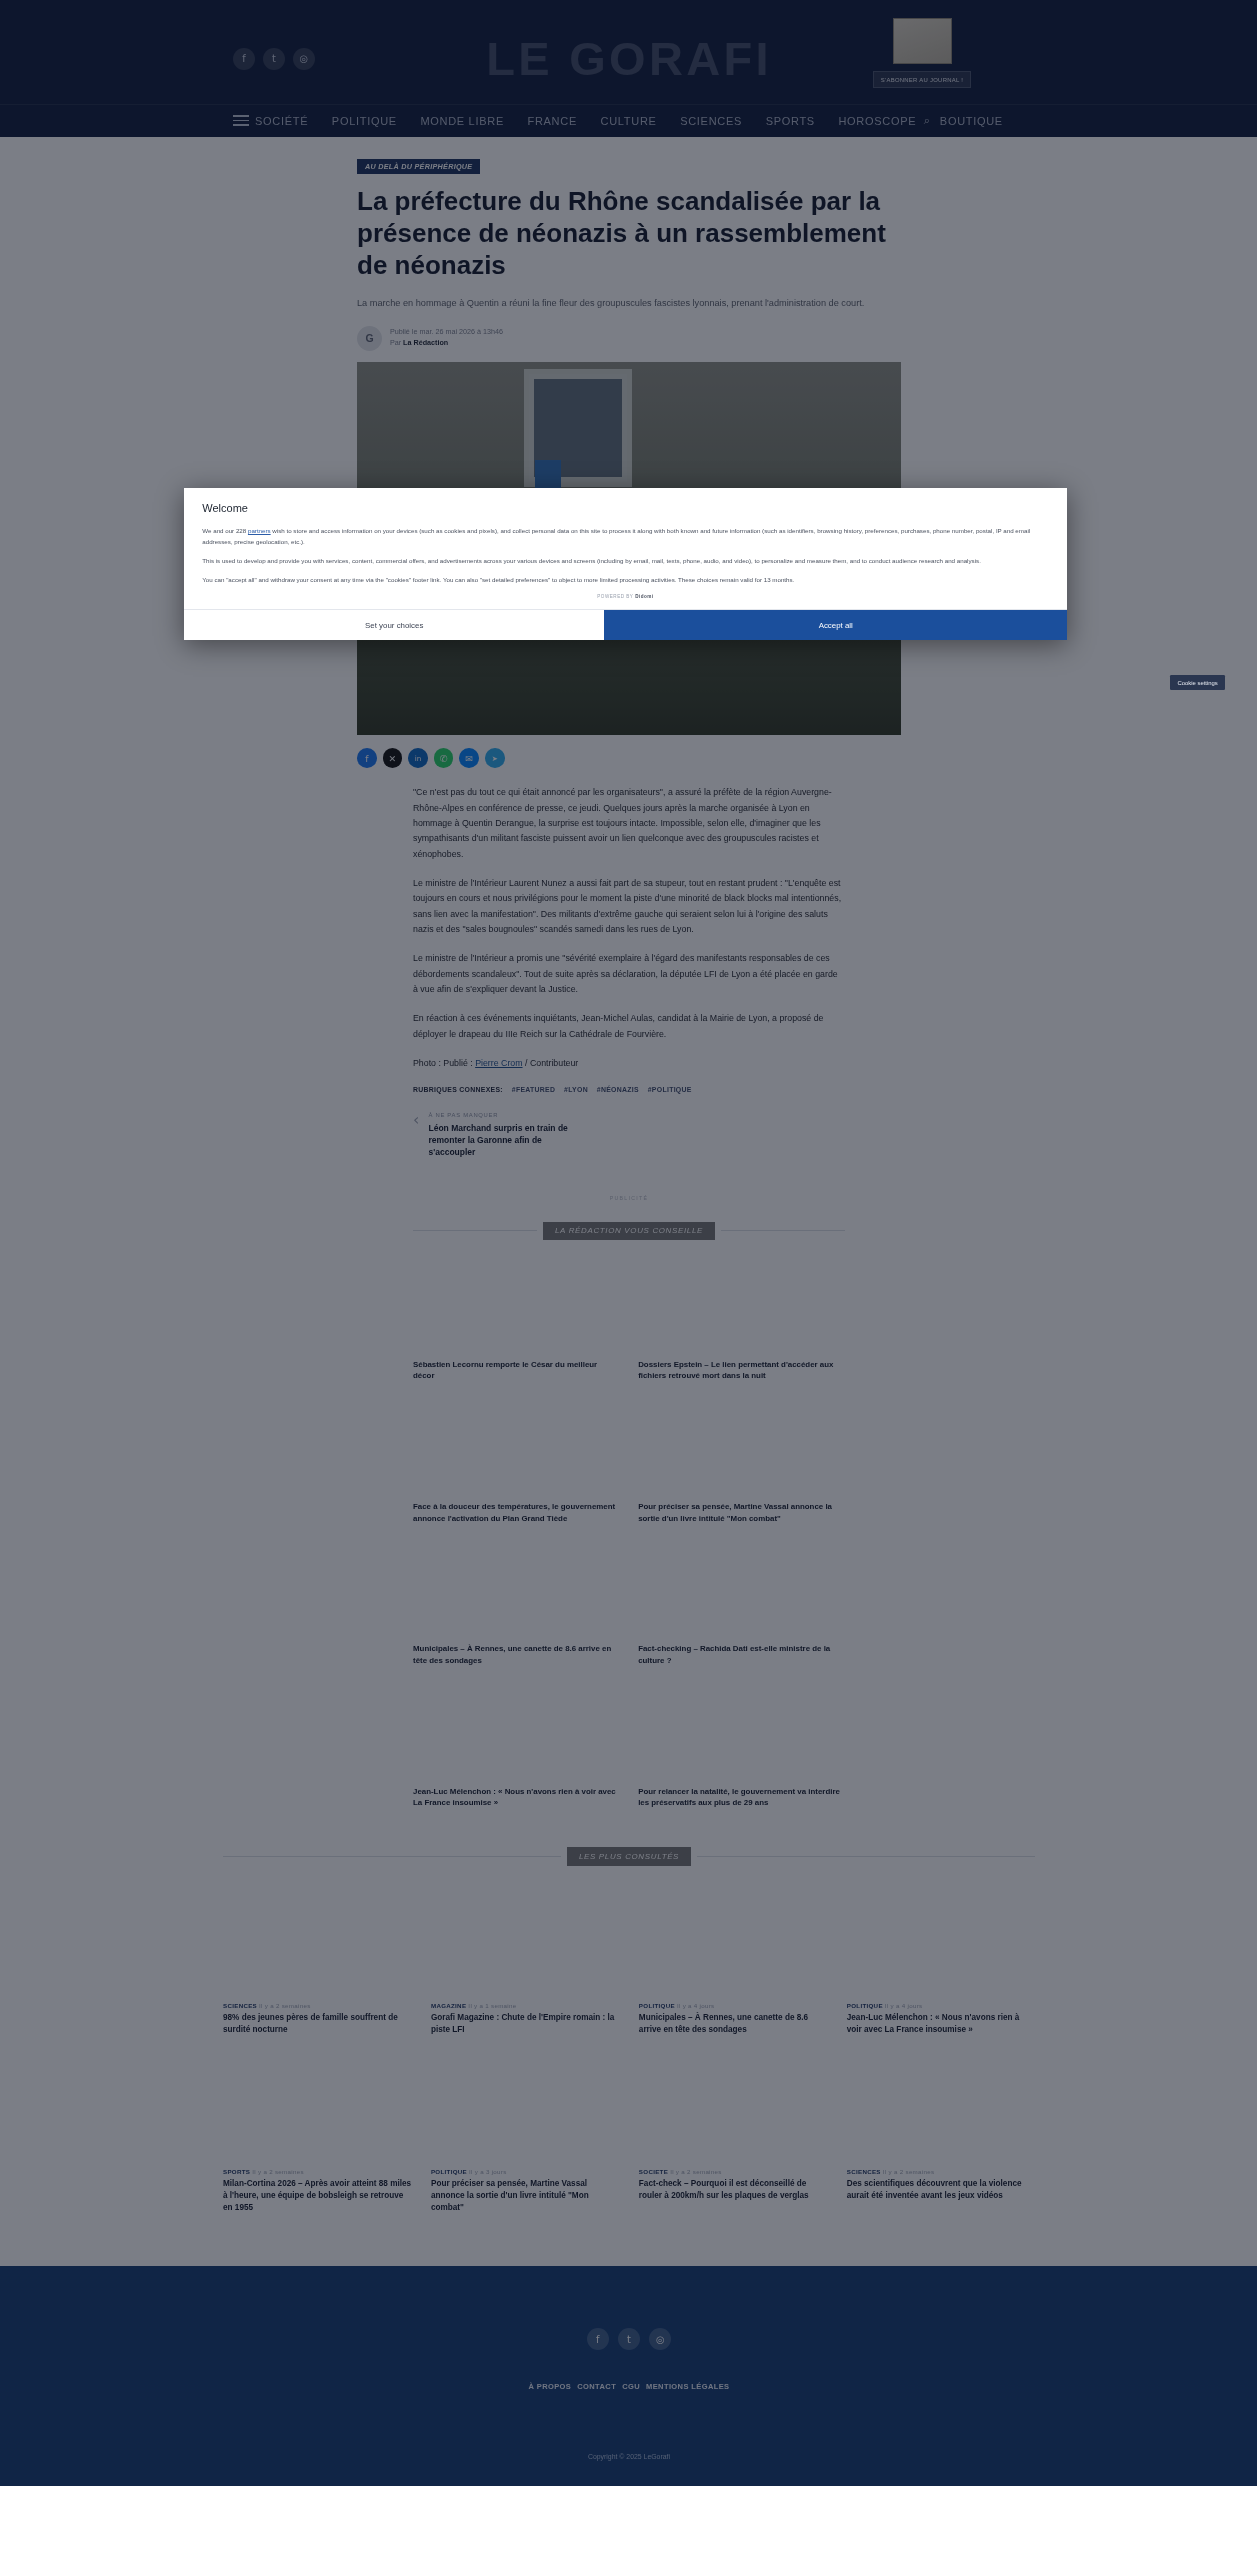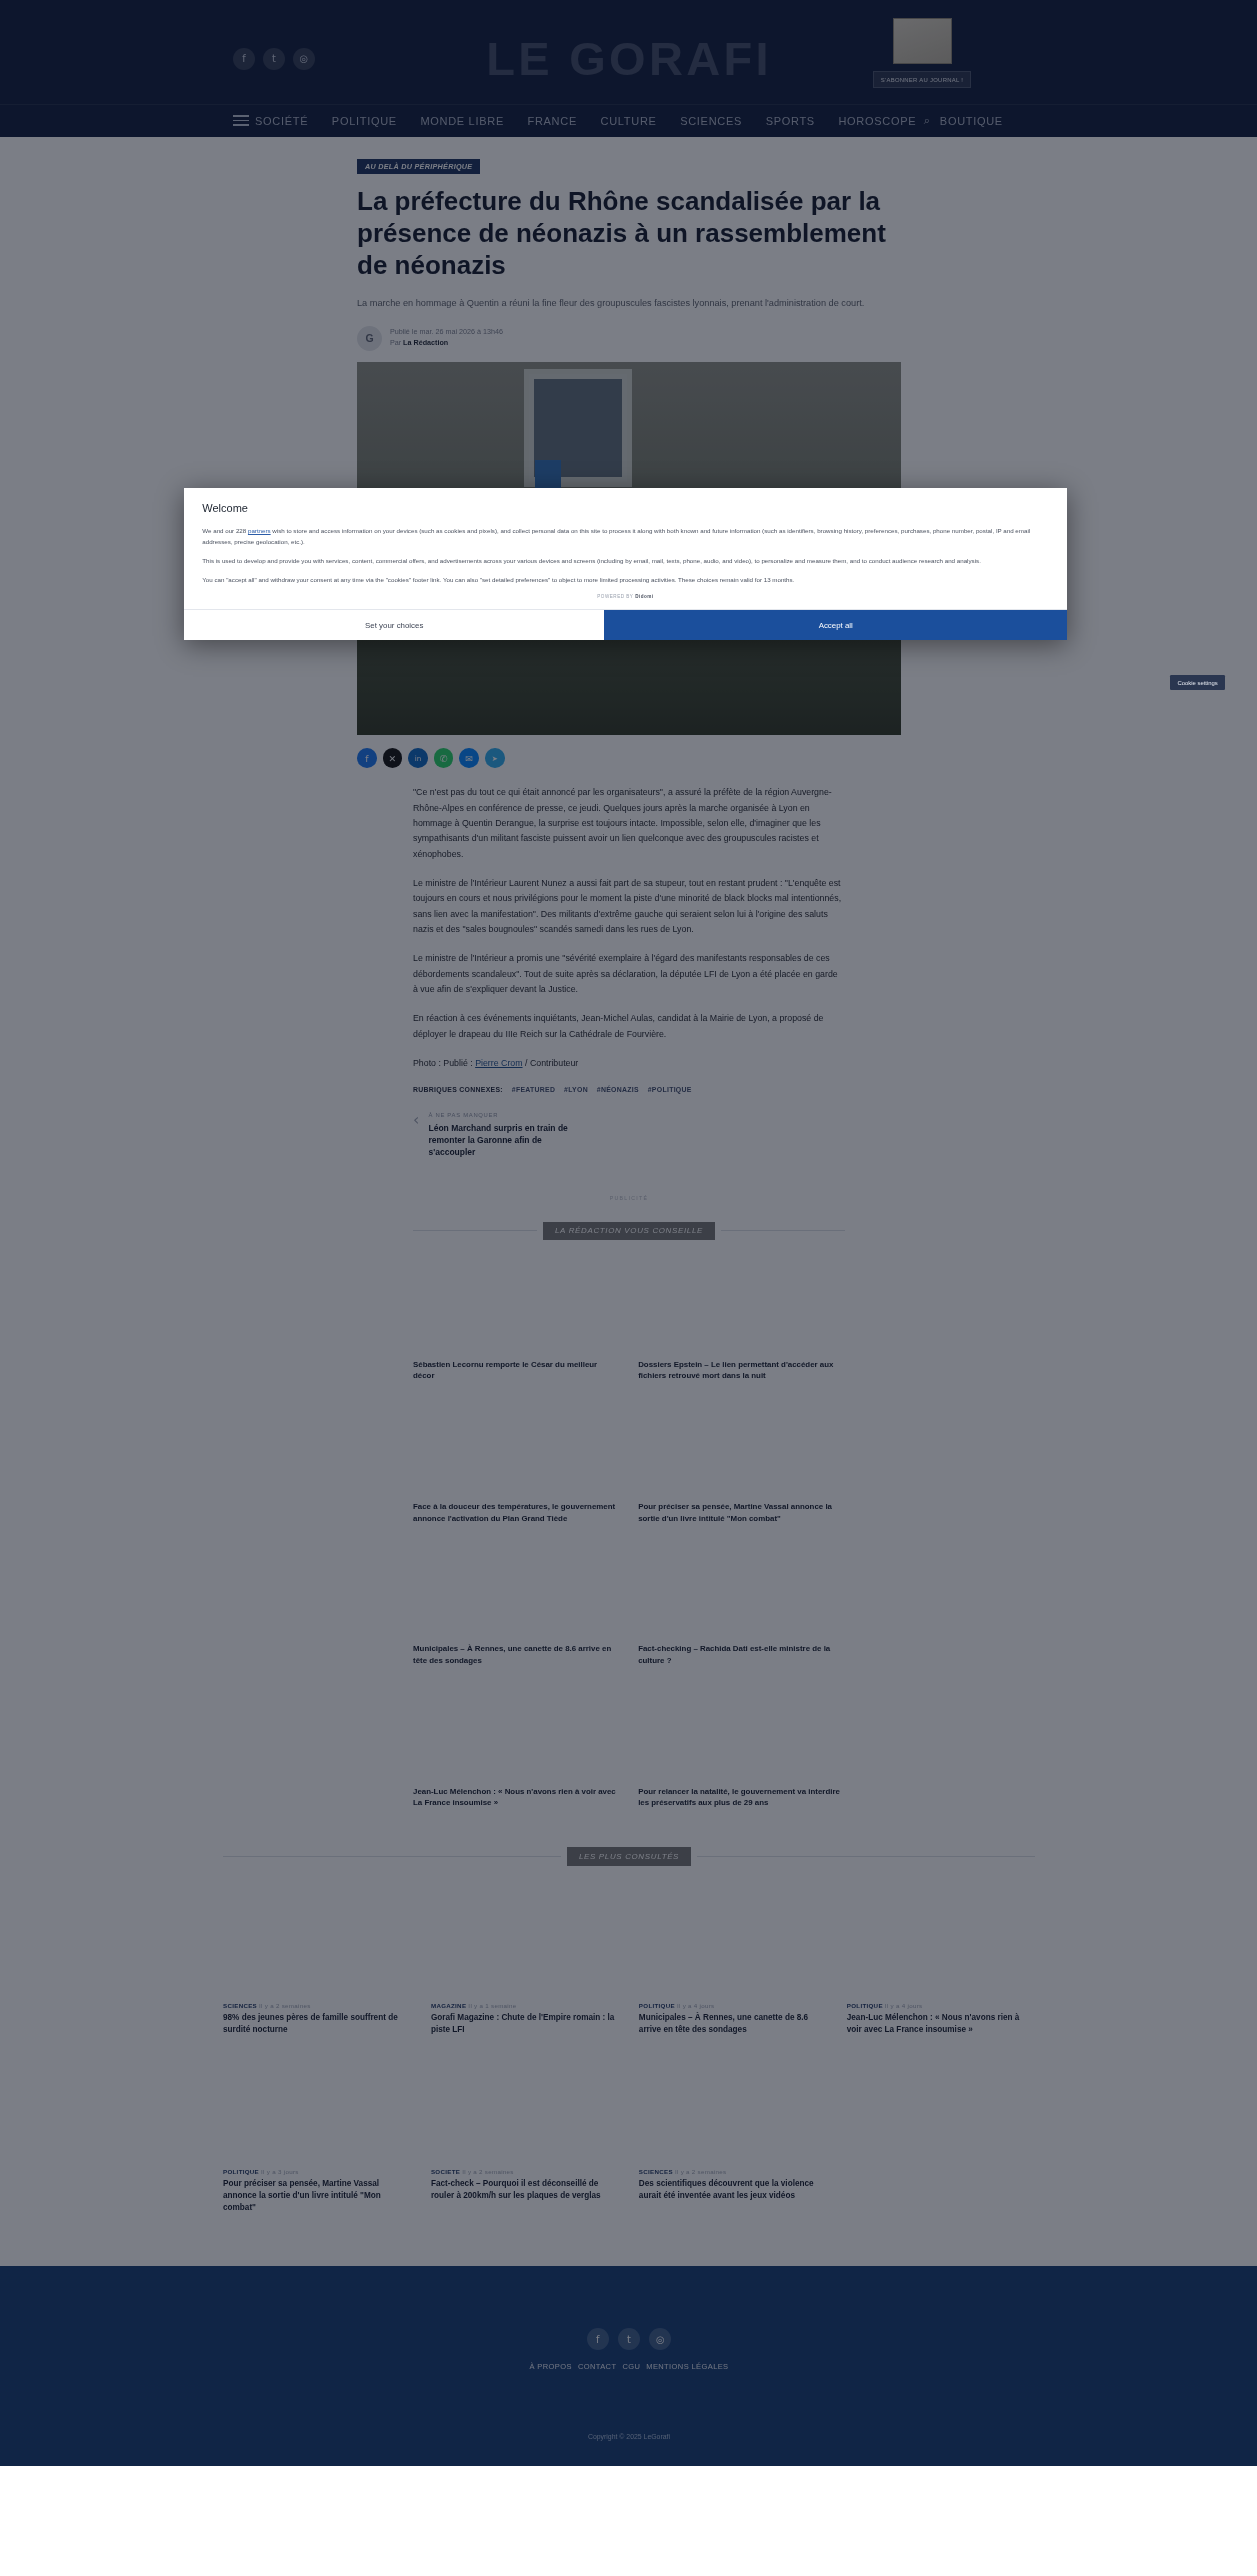--- a/index.html
+++ b/index.html
@@ -292,23 +292,23 @@
   .site-footer {
     margin-top: 52px;
     background: #123a72;
     padding: 62px 0 26px 0;
     text-align: center;
     color: #dfe6f2;
   }
   .footer-soc { display: flex; gap: 9.2px; justify-content: center; }
   .footer-soc .soc-circle { background: rgba(255,255,255,0.18); color:#fff; }
   .footer-links {
-    margin-top: 12px;
+    margin-top: 32px;
     display: flex; gap: 6px; justify-content: center;
-    font-size: 7.5px; letter-spacing: 0.4px;
+    font-size: 7.5px; letter-spacing: 0.4px; font-weight: bold;
   }
   .footer-links a { color: #e6ebf5; text-decoration: none; }
   .footer-copy {
     margin-top: 62px;
     font-size: 6.9px;
     color: #a9bcd8;
   }
 
   
   .overlay {
@@ -541,20 +541,26 @@
         <div class="mr-thumb"></div>
         <div class="mr-meta"><span class="mr-cat">POLITIQUE</span>
           <span class="mr-date">Il y a 4 jours</span></div>
         <div class="mr-title">Municipales – À Rennes, une canette de 8.6 arrive en tête des sondages</div>
       </div>
       <div>
         <div class="mr-thumb"></div>
         <div class="mr-meta"><span class="mr-cat">POLITIQUE</span>
           <span class="mr-date">Il y a 4 jours</span></div>
         <div class="mr-title">Jean-Luc Mélenchon : « Nous n'avons rien à voir avec La France insoumise »</div>
+      </div>
+      <div>
+        <div class="mr-thumb"></div>
+        <div class="mr-meta"><span class="mr-cat">SPORTS</span>
+          <span class="mr-date">Il y a 2 semaines</span></div>
+        <div class="mr-title">Milan-Cortina 2026 – Après avoir atteint 88 miles à l'heure, une équipe de bobsleigh se retrouve en 1955</div>
       </div>
       <div>
         <div class="mr-thumb"></div>
         <div class="mr-meta"><span class="mr-cat">POLITIQUE</span>
           <span class="mr-date">Il y a 3 jours</span></div>
         <div class="mr-title">Pour préciser sa pensée, Martine Vassal annonce la sortie d'un livre intitulé "Mon combat"</div>
       </div>
       <div>
         <div class="mr-thumb"></div>
         <div class="mr-meta"><span class="mr-cat">SOCIETE</span>

